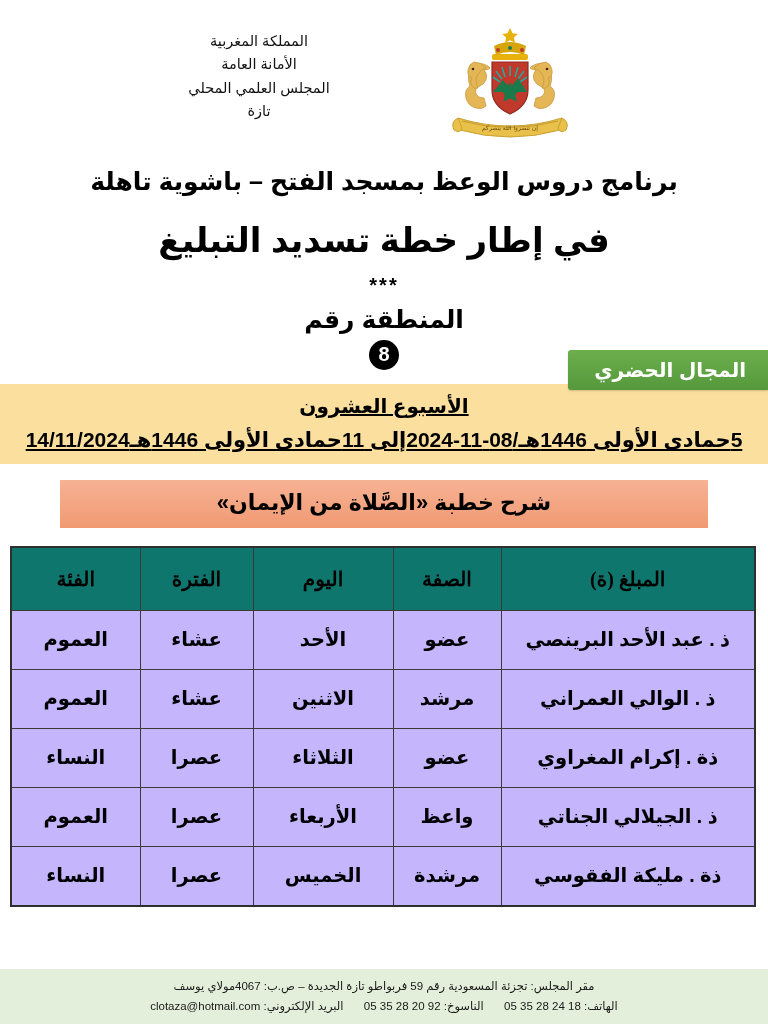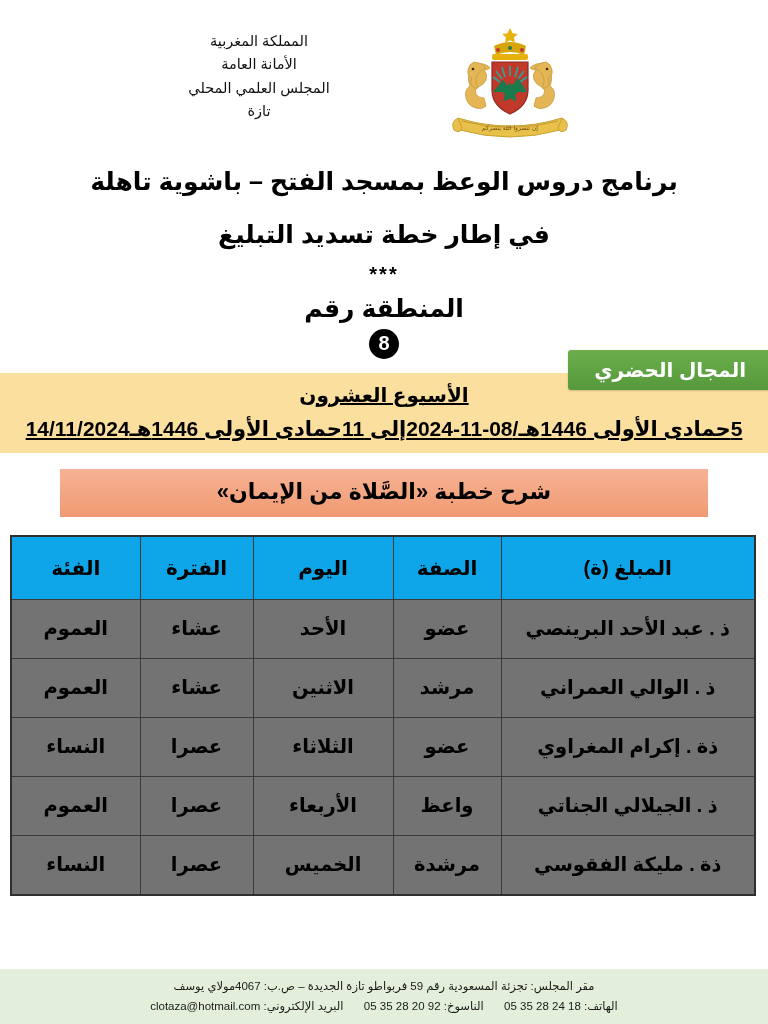--- a/index.html
+++ b/index.html
@@ -55,21 +55,21 @@
     text-align: center;
     margin-top: 16px;
   }
   .title-1 {
     font-size: 25px;
     font-weight: bold;
     line-height: 1.25;
     margin-bottom: 22px;
   }
   .title-2 {
-    font-size: 25px;
+    font-size: 34px;
     font-weight: bold;
     line-height: 1.25;
     margin-bottom: 12px;
   }
   .stars {
     font-size: 20px;
     font-weight: bold;
     letter-spacing: 2px;
     margin-bottom: 8px;
   }
@@ -169,26 +169,27 @@
   table.schedule td {
     border: 1px solid #3a3a3a;
     text-align: center;
     vertical-align: middle;
     height: 58px;
     font-size: 19.5px;
     font-weight: bold;
     padding: 0 6px;
   }
   table.schedule thead th {
-    background: #0ea5e9;
+    background: #0f766e;
     font-size: 20px;
     height: 62px;
+    font-family: Liberation Serif, serif;
   }
   table.schedule tbody td {
-    background: #737373;
+    background: #c4b5fd;
   }
   col.c-name { width: 254px; }
   col.c-role { width: 108px; }
   col.c-day  { width: 140px; }
   col.c-time { width: 113px; }
   col.c-aud  { width: 129px; }
 
   
   .footer {
     position: absolute;

